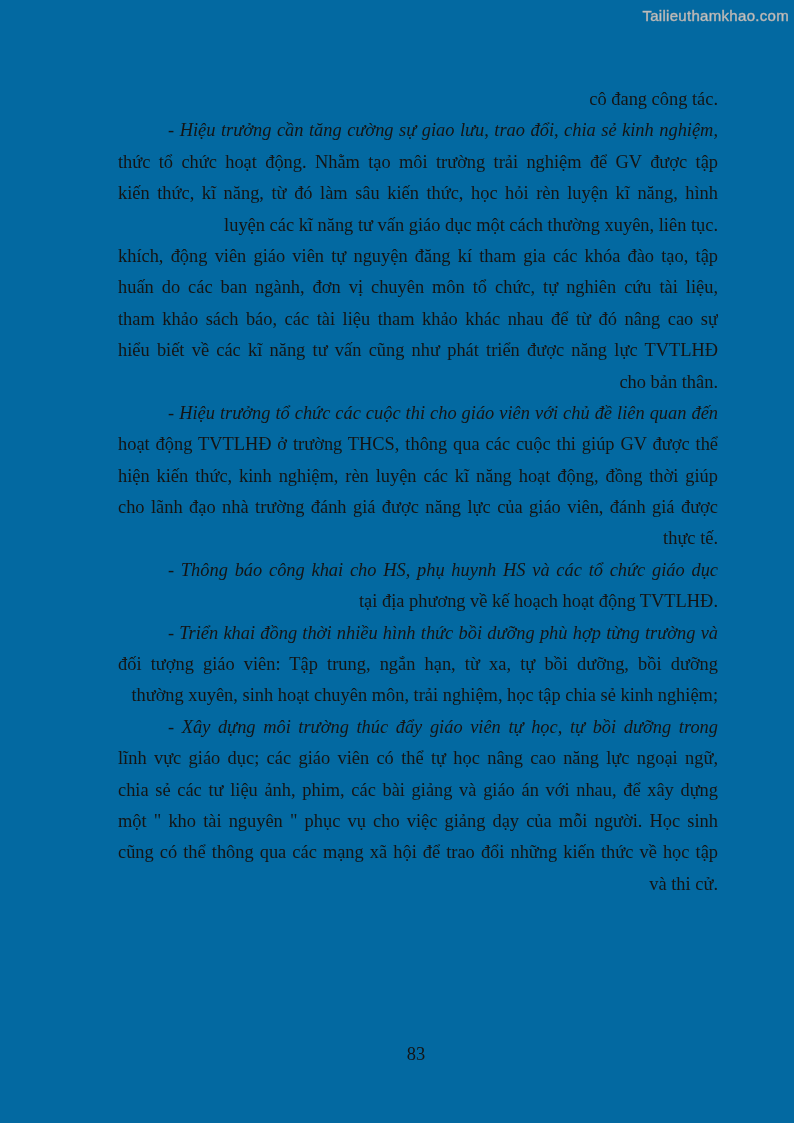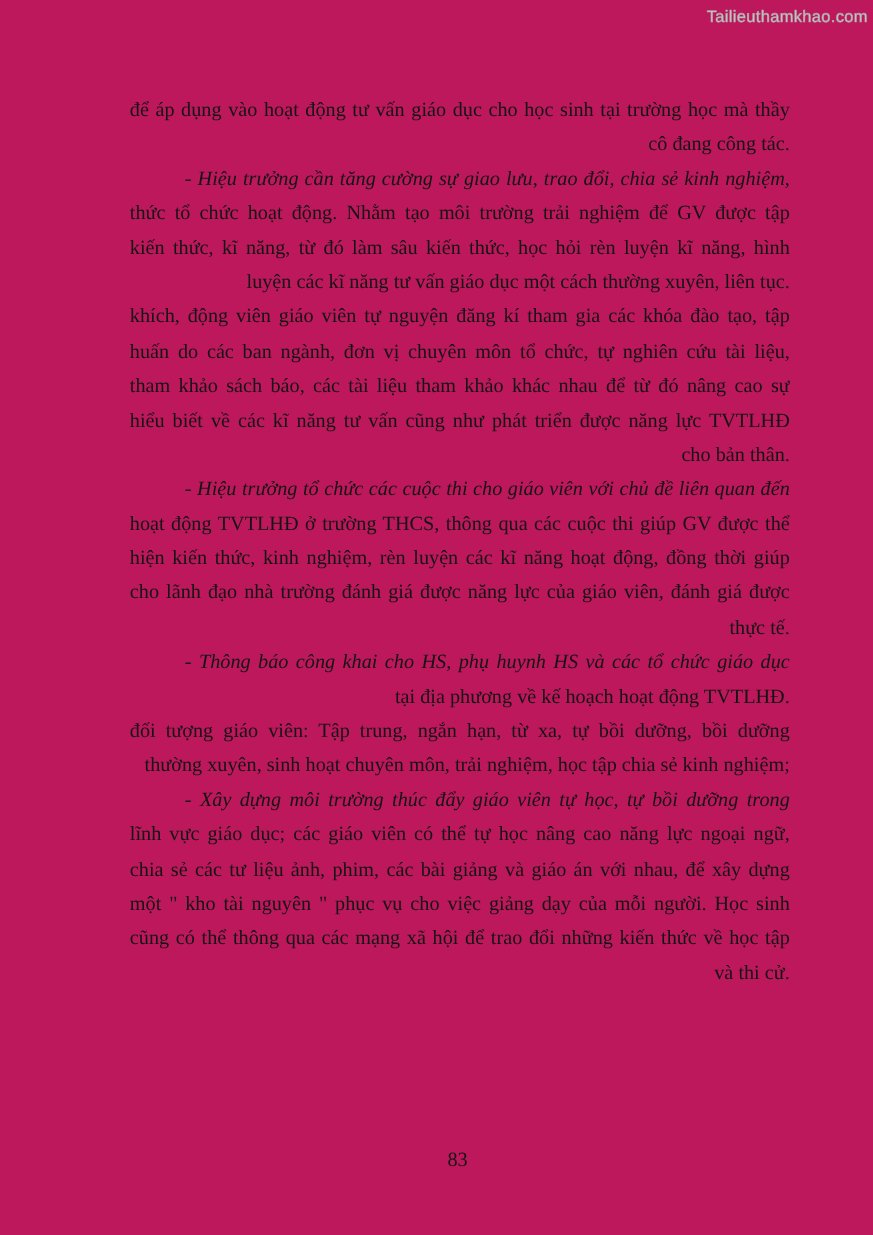--- a/index.html
+++ b/index.html
@@ -4,21 +4,21 @@
 <style>
   html, body {
     margin: 0;
     padding: 0;
     background: #ffffff;
   }
   .page {
     position: relative;
     width: 794px;
     height: 1123px;
-    background: #be185d;
+    background: #0369a1;
     overflow: hidden;
     font-family: "Liberation Serif", "DejaVu Serif", serif;
     color: #141414;
   }
   .watermark {
     position: absolute;
     top: 7px;
     right: 5px;
     font-family: "Liberation Sans", "DejaVu Sans", sans-serif;
     font-size: 15px;
@@ -63,21 +63,20 @@
 </head>
 <body>
 
 <div class="page">
 
   <div class="watermark">Tailieuthamkhao.com</div>
 
   <div class="body-text">
 
     <div class="para">
-      <div class="line j">để áp dụng vào hoạt động tư vấn giáo dục cho học sinh tại trường học mà thầy</div>
       <div class="line">cô đang công tác.</div>
     </div>
 
     <div class="para">
       <div class="line j ind">- Hiệu trưởng cần tăng cường sự giao lưu, trao đổi, chia sẻ kinh nghiệm,</div>
       <div class="line j">thức tổ chức hoạt động. Nhằm tạo môi trường trải nghiệm để GV được tập</div>
       <div class="line j">kiến thức, kĩ năng, từ đó làm sâu kiến thức, học hỏi rèn luyện kĩ năng, hình</div>
       <div class="line">luyện các kĩ năng tư vấn giáo dục một cách thường xuyên, liên tục.</div>
     </div>
 
@@ -96,20 +95,21 @@
       <div class="line j">cho lãnh đạo nhà trường đánh giá được năng lực của giáo viên, đánh giá được</div>
       <div class="line">thực tế.</div>
     </div>
 
     <div class="para">
       <div class="line j ind">- Thông báo công khai cho HS, phụ huynh HS và các tổ chức giáo dục</div>
       <div class="line">tại địa phương về kế hoạch hoạt động TVTLHĐ.</div>
     </div>
 
     <div class="para">
+      <div class="line j ind">- Triển khai đồng thời nhiều hình thức bồi dưỡng phù hợp từng trường và</div>
       <div class="line j">đối tượng giáo viên: Tập trung, ngắn hạn, từ xa, tự bồi dưỡng, bồi dưỡng</div>
       <div class="line">thường xuyên, sinh hoạt chuyên môn, trải nghiệm, học tập chia sẻ kinh nghiệm;</div>
     </div>
 
     <div class="para">
       <div class="line j ind">- Xây dựng môi trường thúc đẩy giáo viên tự học, tự bồi dưỡng trong</div>
       <div class="line j">lĩnh vực giáo dục; các giáo viên có thể tự học nâng cao năng lực ngoại ngữ,</div>
       <div class="line j">chia sẻ các tư liệu ảnh, phim, các bài giảng và giáo án với nhau, để xây dựng</div>
       <div class="line j">một " kho tài nguyên " phục vụ cho việc giảng dạy của mỗi người. Học sinh</div>
       <div class="line j">cũng có thể thông qua các mạng xã hội để trao đổi những kiến thức về học tập</div>

